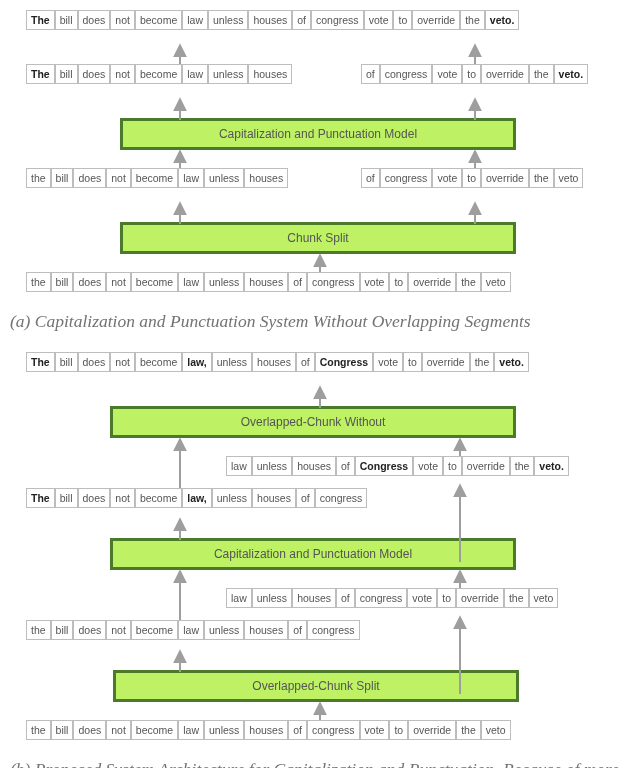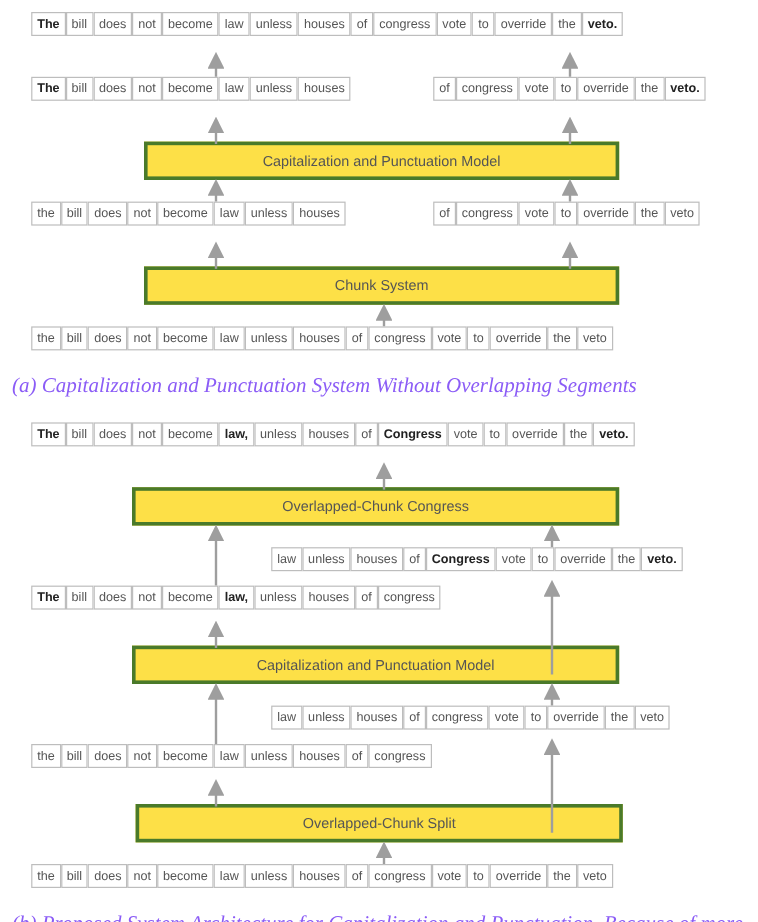--- a/index.html
+++ b/index.html
@@ -11,37 +11,37 @@
     font-size: 13px;
     color: #222;
   }
   .figure { margin-bottom: 8px; }
   .caption {
     font-family: Georgia, "Times New Roman", serif;
     font-style: italic;
     font-size: 17.5px;
     line-height: 1.35;
     margin: 6px 0 18px 0;
-    color: #8b5cf6;
+    color: #737373;
   }
   .tok {
     border: 1px solid #bdbdbd;
     background: #fff;
     padding: 3px 4px;
     font-size: 10.5px;
     text-align: center;
     color: #555;
     font-family: Arial, sans-serif;
     white-space: nowrap;
     display:flex;align-items:center;justify-content:center;
   }
   .tok.b { font-weight: 700; color:#222; }
   .model-box {
     border: 3px solid #4a7a2a;
-    background: #fde047;
+    background: #bef264;
     color: #555;
     font-size: 12px;
     text-align: center;
     padding: 6px 0;
     margin: 0 auto;
   }
   .row-wrap { position: relative; height: 30px; margin-bottom: 6px; }
   .row-abs { position:absolute; display:flex;margin-left:16px; }
   .gap-row { height: 18px; position: relative; }
   svg.arrow { position:absolute; overflow:visible; }
@@ -155,21 +155,21 @@
 
   <div class="gap-row">
     <svg class="arrow" style="left:160px;top:-2px" width="20" height="22">
         <line class="arrow-line" x1="10" y1="22" x2="10" y2="2"></line>
       </svg>
     <svg class="arrow" style="left:455px;top:-2px" width="20" height="22">
         <line class="arrow-line" x1="10" y1="22" x2="10" y2="2"></line>
       </svg>
   </div>
 
-  <div class="model-box" style="width:390px;margin-left:110px;">Chunk System</div>
+  <div class="model-box" style="width:390px;margin-left:110px;">Chunk Split</div>
 
   <div class="gap-row">
     <svg class="arrow" style="left:300px;top:0" width="20" height="20">
         <line class="arrow-line" x1="10" y1="20" x2="10" y2="2"></line>
       </svg>
   </div>
 
   <div class="row-wrap">
     <div class="row-abs" id="a-in" style="left:0;">
         <span class="tok">the</span>
@@ -214,21 +214,21 @@
         <span class="tok b">veto.</span>
       </div>
   </div>
 
   <div class="gap-row">
     <svg class="arrow" style="left:300px;top:-2px" width="20" height="22">
         <line class="arrow-line" x1="10" y1="22" x2="10" y2="2"></line>
       </svg>
   </div>
 
-  <div class="model-box" style="width:400px;margin-left:100px;">Overlapped-Chunk Congress</div>
+  <div class="model-box" style="width:400px;margin-left:100px;">Overlapped-Chunk Without</div>
 
   <div class="gap-row">
     <svg class="arrow" style="left:160px;top:0" width="60" height="62">
         <line class="arrow-line" x1="10" y1="62" x2="10" y2="2"></line>
       </svg>
     <svg class="arrow" style="left:440px;top:0" width="20" height="20">
         <line class="arrow-line" x1="10" y1="20" x2="10" y2="2"></line>
       </svg>
   </div>
 

